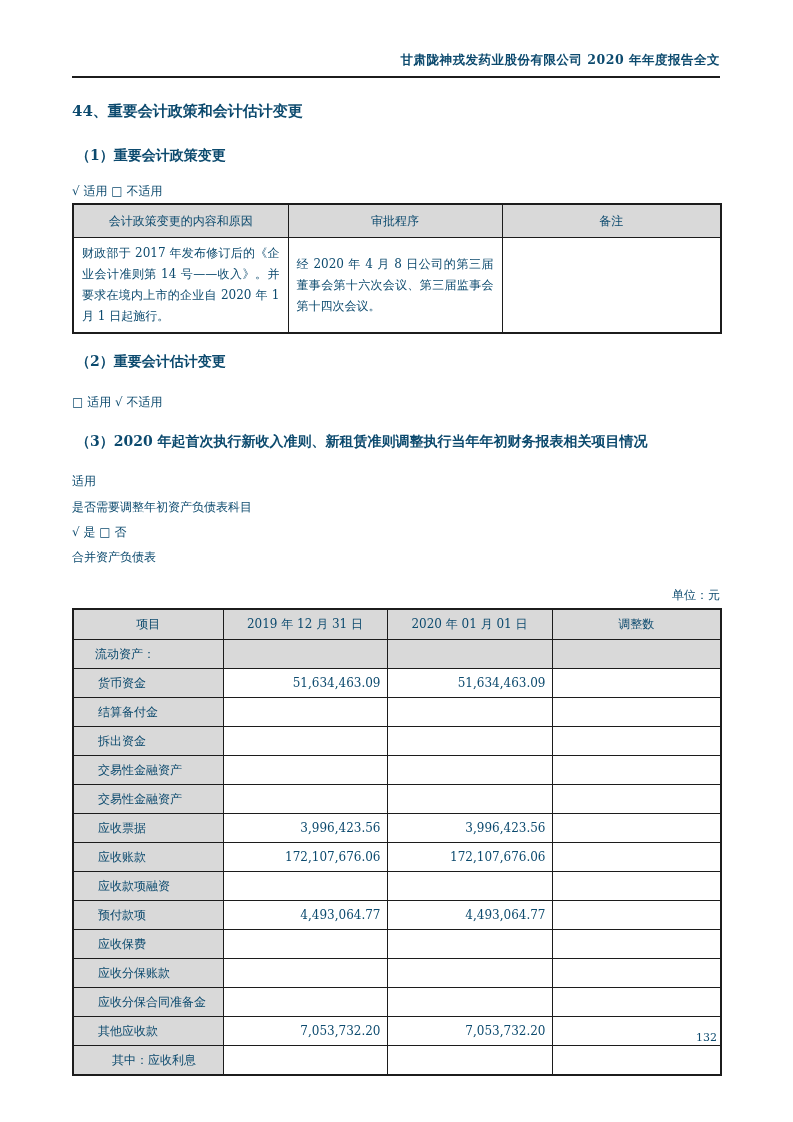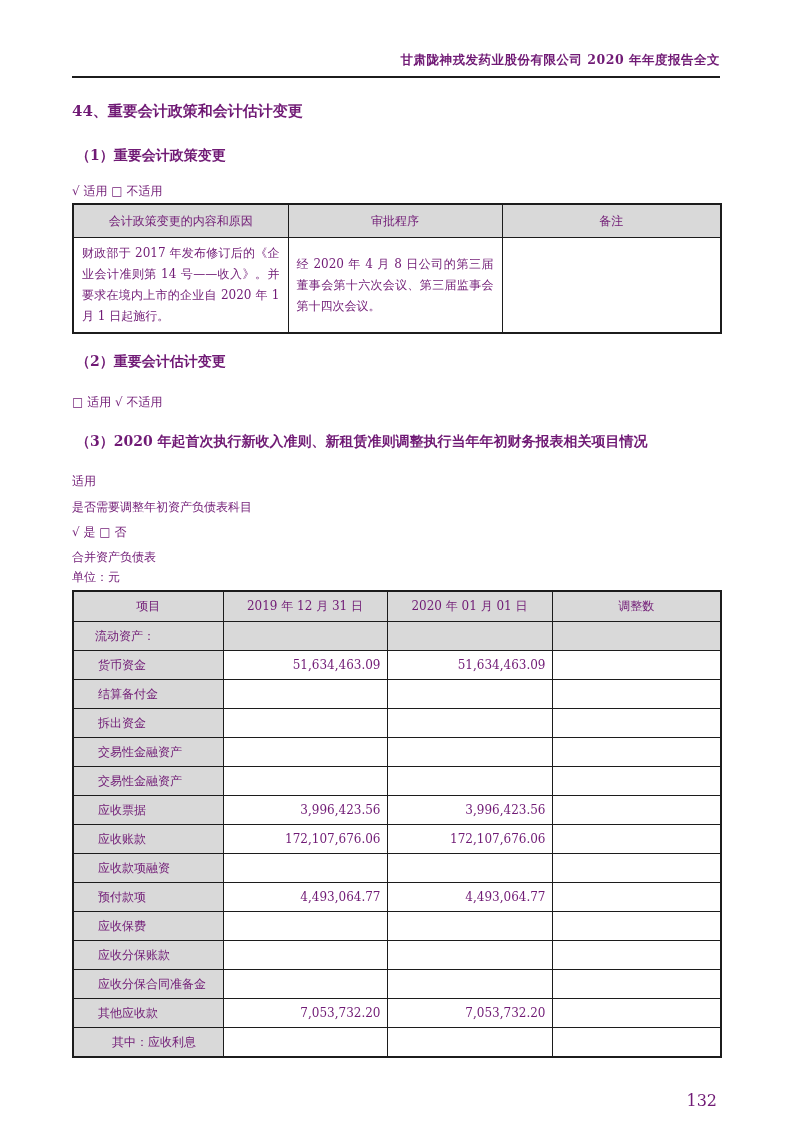--- a/index.html
+++ b/index.html
@@ -6,21 +6,21 @@
     margin: 0;
     padding: 0;
     background: #ffffff;
   }
   .page {
     position: relative;
     width: 793px;
     height: 1122px;
     background: #ffffff;
     font-family: "DejaVu Serif", "Liberation Serif", serif;
-    color: #701a75;
+    color: #0c4a6e;
     font-size: 12px;
     overflow: hidden;
   }
   .content {
     padding: 0 73px 0 72px;
   }
   
   .doc-header {
     padding-top: 52px;
     border-bottom: 2px solid #1c1c1c;
@@ -52,21 +52,22 @@
     margin: 0;
     font-size: 12px;
     line-height: 16px;
   }
   .applicability1 { margin-top: 18px; }
   .applicability2 { margin-top: 23px; }
   .m-sub3-first { margin-top: 22px; }
   .m-10 { margin-top: 10px; }
   .m-9  { margin-top: 9px; }
   .unit-line {
-    margin-top: 4px;
+    text-align: right;
+    margin-top: 22px;
   }
   
   table {
     border-collapse: collapse;
     table-layout: fixed;
     width: 648px;
     border: 2px solid #1c1c1c;
   }
   th, td {
     border: 1px solid #1c1c1c;
@@ -104,23 +105,23 @@
   .balance-table tr.section td.c-label { padding-left: 21px; }
   .balance-table tr.subitem td.c-label { padding-left: 38px; }
   .balance-table td.c-val {
     background: #ffffff;
     text-align: right;
     padding-right: 6px;
   }
   .balance-table tr.section td.c-val { background: #d9d9d9; }
   .page-number {
     position: absolute;
-    top: 1091px;
+    top: 1031px;
     right: 76px;
-    font-size: 16px;
+    font-size: 11px;
   }
 </style>
 </head>
 <body>
 
 <div class="page">
   <div class="content">
 
     <div class="doc-header">
       <span class="title">甘肃陇神戎发药业股份有限公司 2020 年年度报告全文</span>

